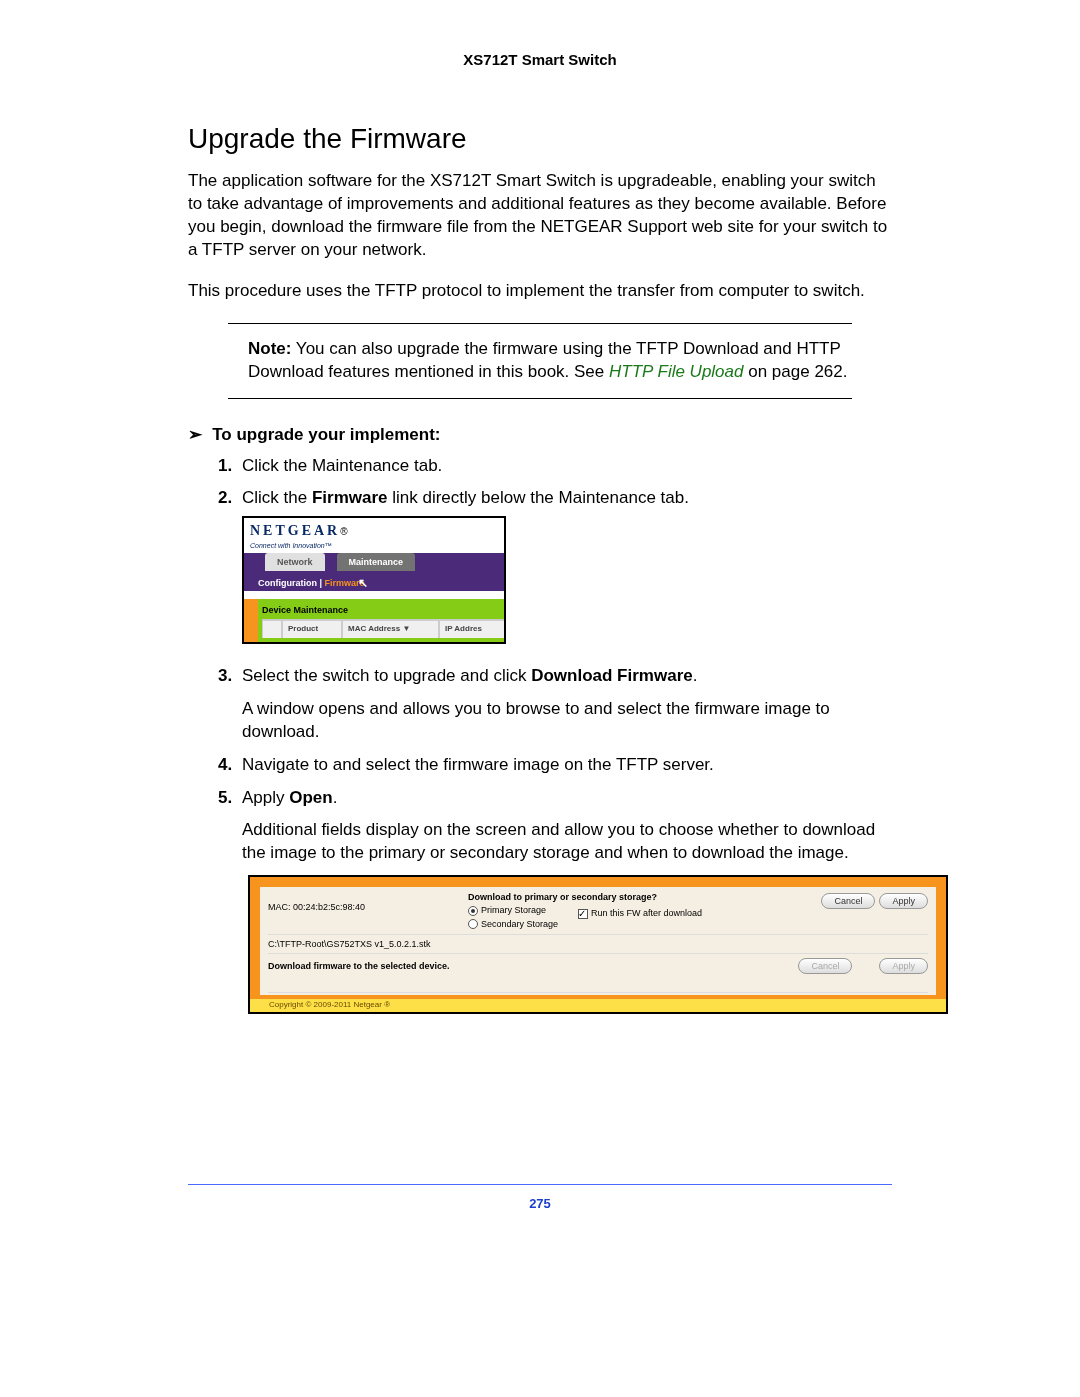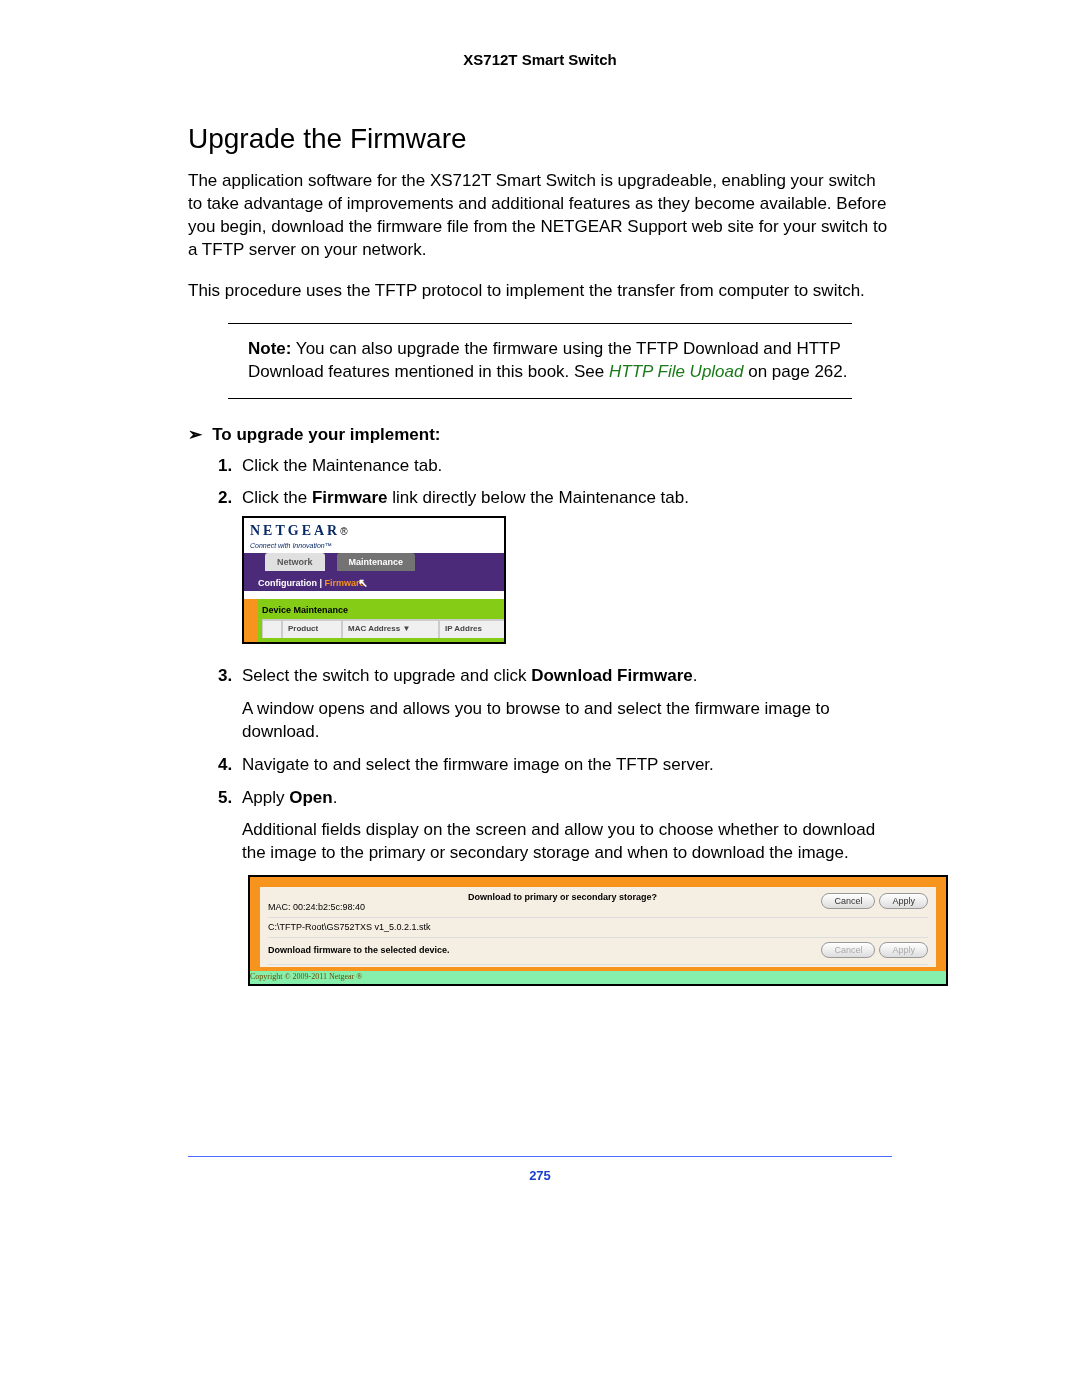--- a/index.html
+++ b/index.html
@@ -225,30 +225,30 @@
   }
   .shot2 .btn.dis { color:#aaa; }
   .shot2 .path-row {
     border-top: 1px solid #ddd;
     border-bottom: 1px solid #ddd;
     padding: 3px 0;
     margin-top: 4px;
     font-weight: normal;
   }
   .shot2 .dl-row {
-    display:flex; align-items:center; padding:4px 0 6px 0;
+    display:flex; align-items:center; padding:4px 0 18px 0;
     border-bottom:1px solid #ddd;
+    gap:23px;
   }
   .shot2 .dl-row .txt { flex:1; font-weight:bold; }
   .shot2 .copyright {
-    background:#86efac;
+    background:#fde047;
     color:#6b4a00;
     font-size:8px;
-    padding:1px 0;
-    font-family:Liberation Serif, serif;
+    padding:1px 19px;
   }
 
   .footer-line {
     border-top: 1px solid #4a6aff;
     margin-top: 170px;
     padding-top: 10px;
     text-align: center;
     color: #1a3fcc;
     font-weight: bold;
     font-size: 13px;
@@ -323,20 +323,36 @@
     </li>
   </ol>
 
   <div class="shot2" style="margin-left:60px">
     <div class="frame">
       <div class="body-area">
         <div class="cols">
           <div class="col-mac">MAC: 00:24:b2:5c:98:40</div>
           <div class="col-opts">
             <div class="q">Download to primary or secondary storage?</div>
+            <div style="display:flex;gap:20px;align-items:flex-start">
+              <div>
+                <div class="radio-row">
+                    <span class="radio-dot sel"></span>
+                    <span>Primary Storage</span>
+                  </div>
+                <div class="radio-row">
+                    <span class="radio-dot"></span>
+                    <span>Secondary Storage</span>
+                  </div>
+              </div>
+              <div class="cb-row" style="margin-top:4px">
+                  <span class="cb sel"></span>
+                  <span>Run this FW after download</span>
+                </div>
+            </div>
           </div>
           <div class="col-btn">
             <span class="btn">Cancel</span><span class="btn">Apply</span>
           </div>
         </div>
         <div class="path-row">C:\TFTP-Root\GS752TXS v1_5.0.2.1.stk</div>
         <div class="dl-row">
           <span class="txt">Download firmware to the selected device.</span>
           <span class="btn dis">Cancel</span>
             <span class="btn dis">Apply</span>

